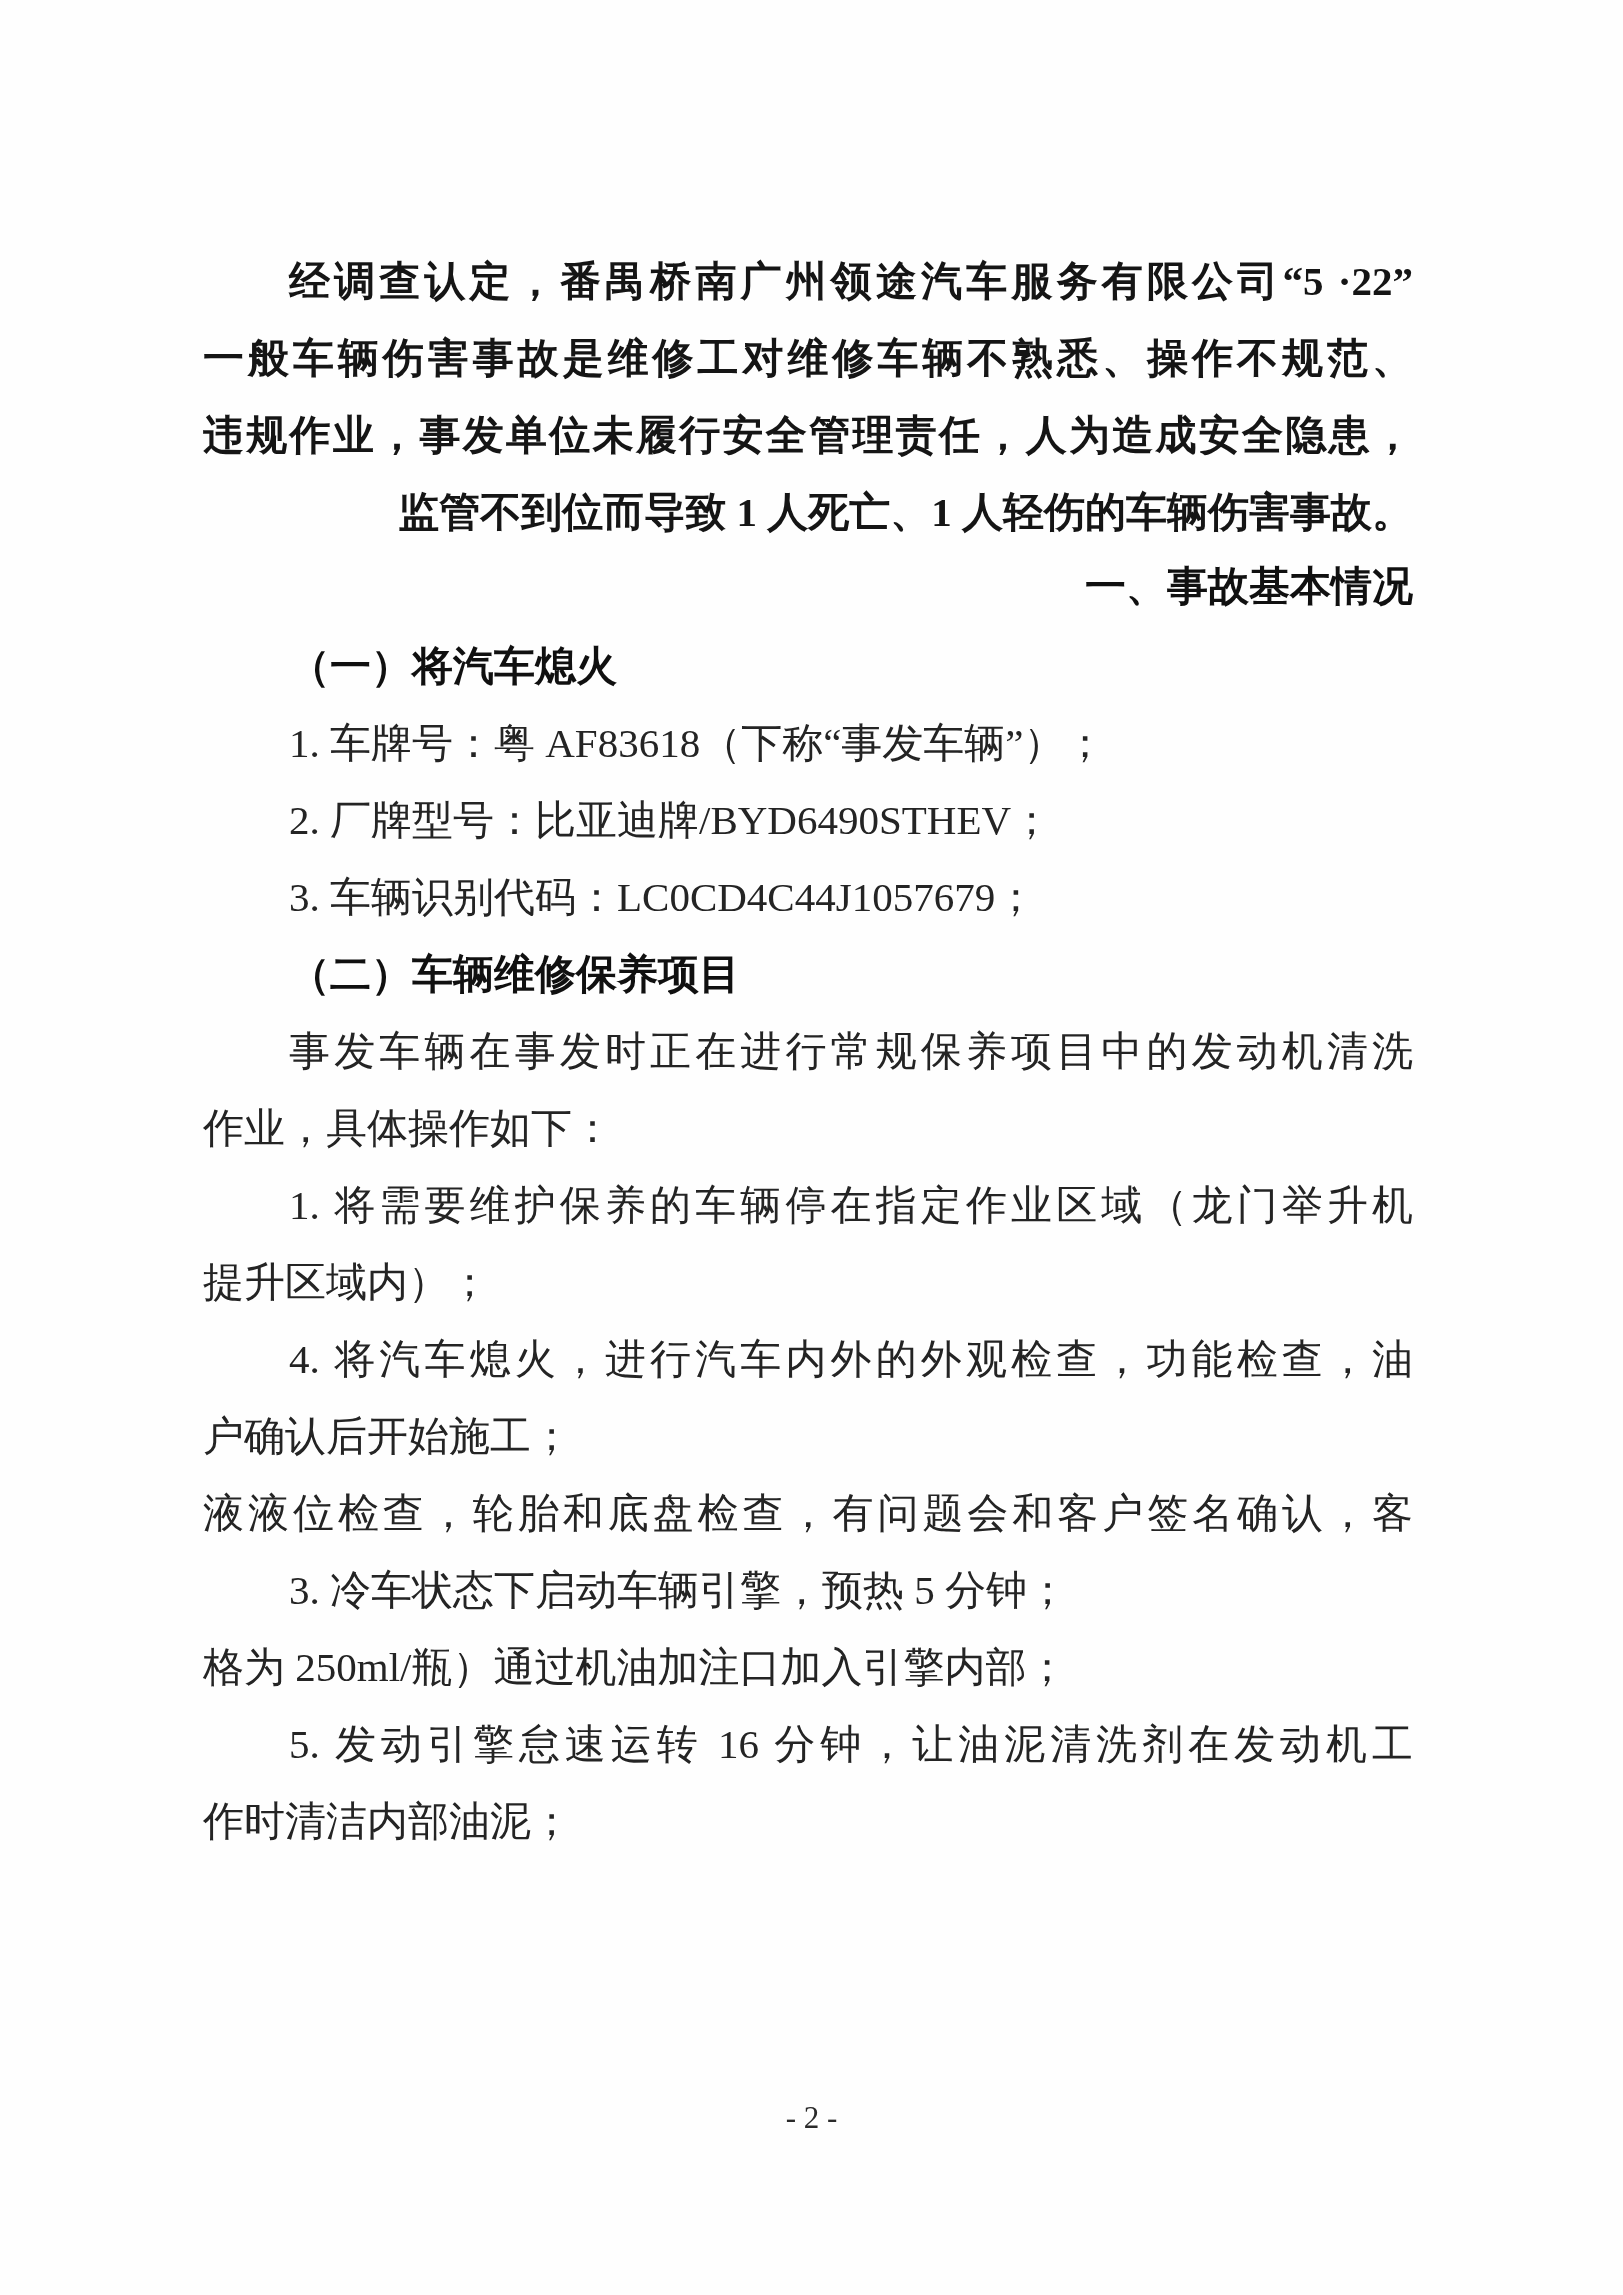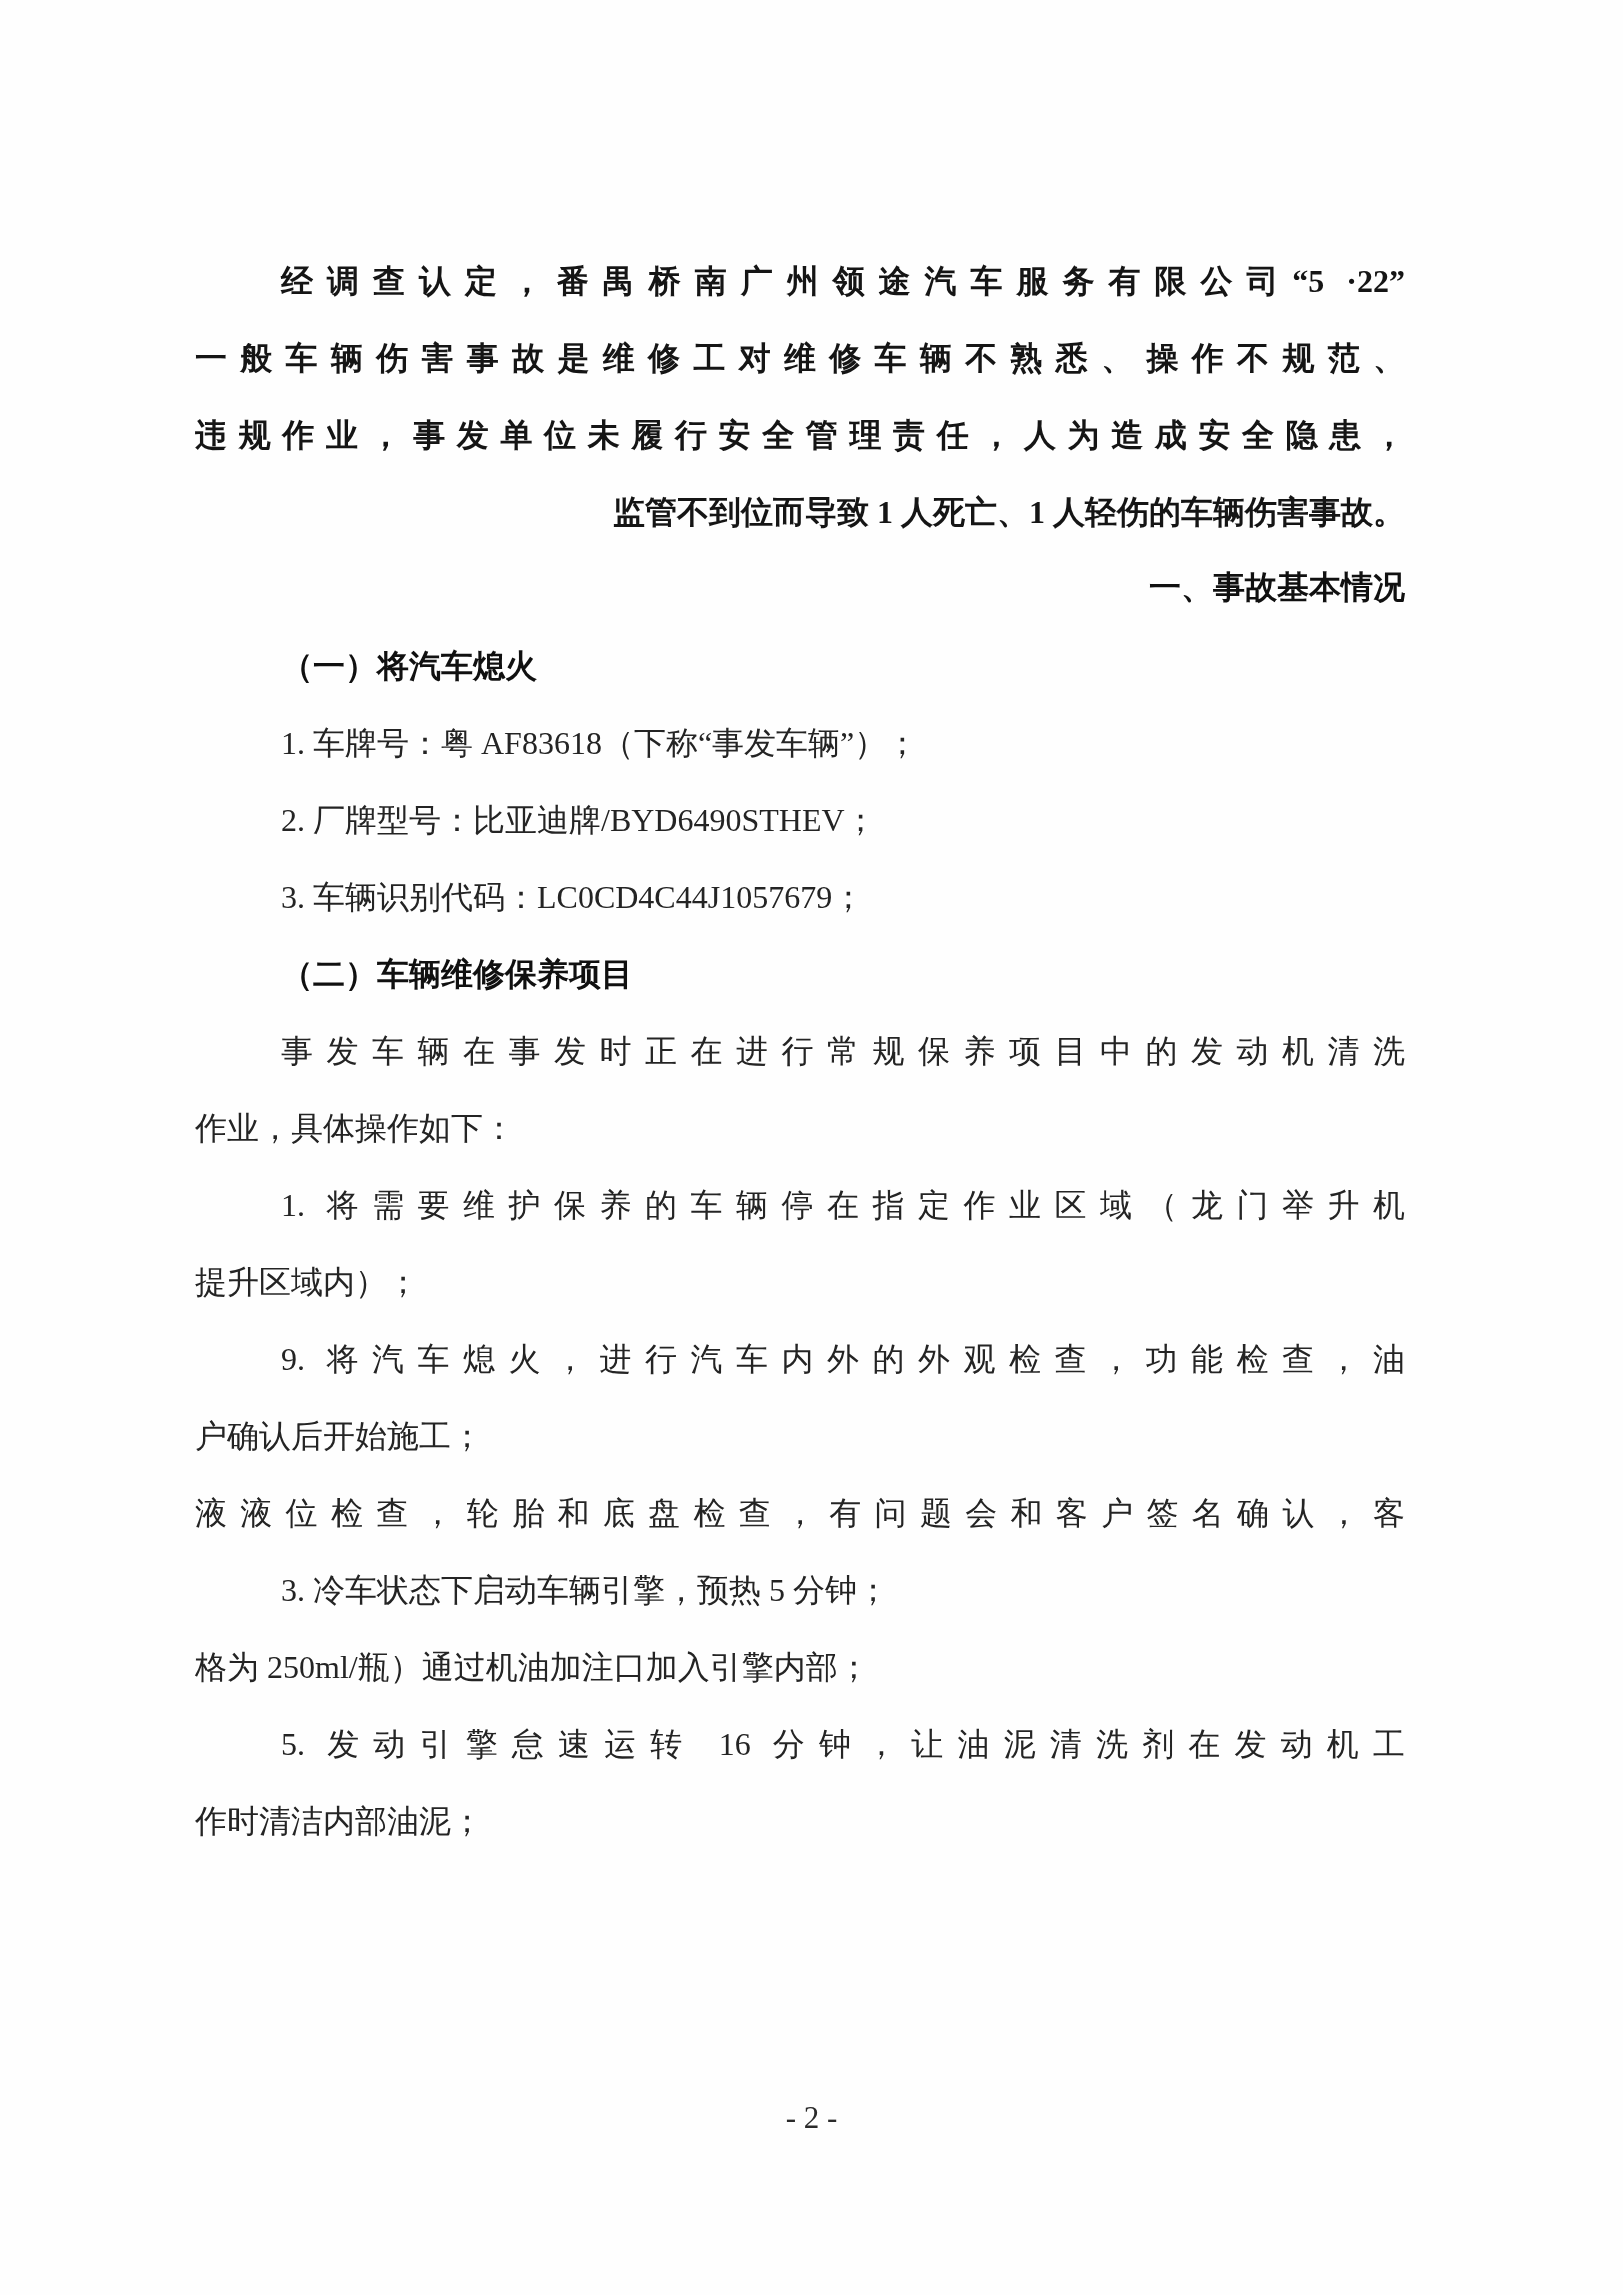--- a/index.html
+++ b/index.html
@@ -8,24 +8,24 @@
     position: relative;
     width: 1623px;
     height: 2295px;
     background: #fefefe;
     overflow: hidden;
     font-family: "Liberation Serif", "DejaVu Serif", serif;
     color: #242424;
   }
   .doc {
     position: absolute;
-    left: 195px;
+    left: 203px;
     top: 243px;
     width: 1210px;
-    font-size: 32px;
+    font-size: 41px;
   }
   .ln {
     height: 77px;
     line-height: 77px;
     white-space: nowrap;
     text-align: left;
   }
   
   .j {
     white-space: normal;
@@ -76,21 +76,21 @@
     <div class="ln i">3. 车辆识别代码：LC0CD4C44J1057679；</div>
 
     <div class="ln kai i">（二）车辆维修保养项目</div>
 
     <div class="ln i j">事发车辆在事发时正在进行常规保养项目中的发动机清洗</div>
     <div class="ln">作业，具体操作如下：</div>
 
     <div class="ln i j">1. 将需要维护保养的车辆停在指定作业区域（龙门举升机</div>
     <div class="ln">提升区域内）；</div>
 
-    <div class="ln i j">9. 将汽车熄火，进行汽车内外的外观检查，功能检查，油</div>
+    <div class="ln i j">4. 将汽车熄火，进行汽车内外的外观检查，功能检查，油</div>
     <div class="ln">户确认后开始施工；</div>
     <div class="ln j">液液位检查，轮胎和底盘检查，有问题会和客户签名确认，客</div>
 
     <div class="ln i">3. 冷车状态下启动车辆引擎，预热 5 分钟；</div>
 
     <div class="ln">格为 250ml/瓶）通过机油加注口加入引擎内部；</div>
 
     <div class="ln i j">5. 发动引擎怠速运转 16 分钟，让油泥清洗剂在发动机工</div>
     <div class="ln">作时清洁内部油泥；</div>
 

